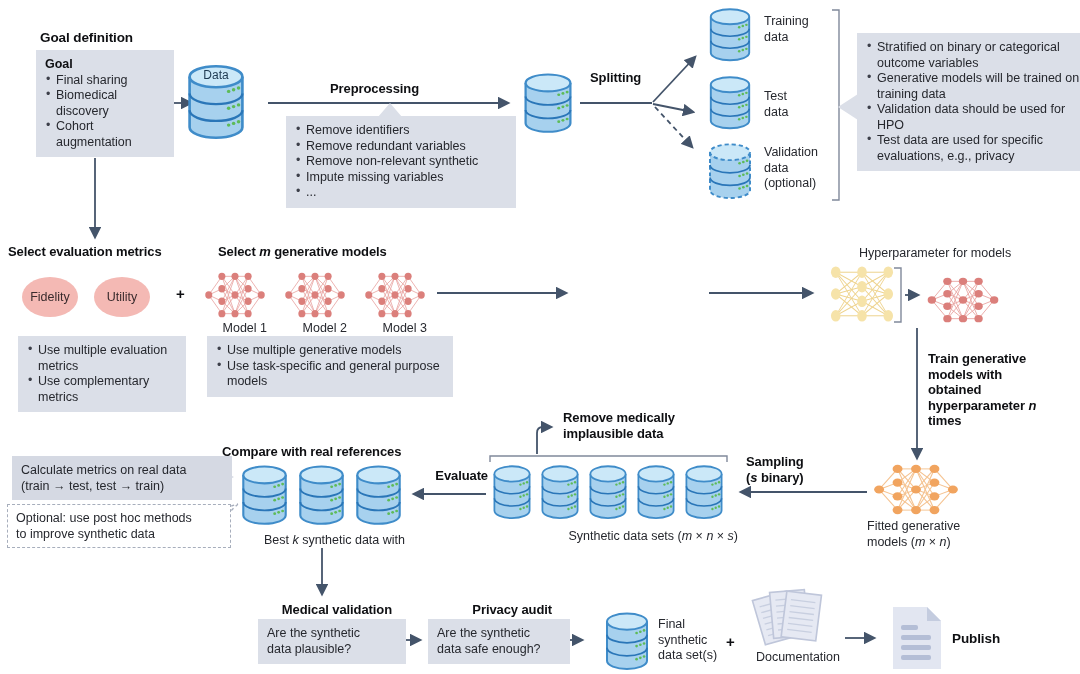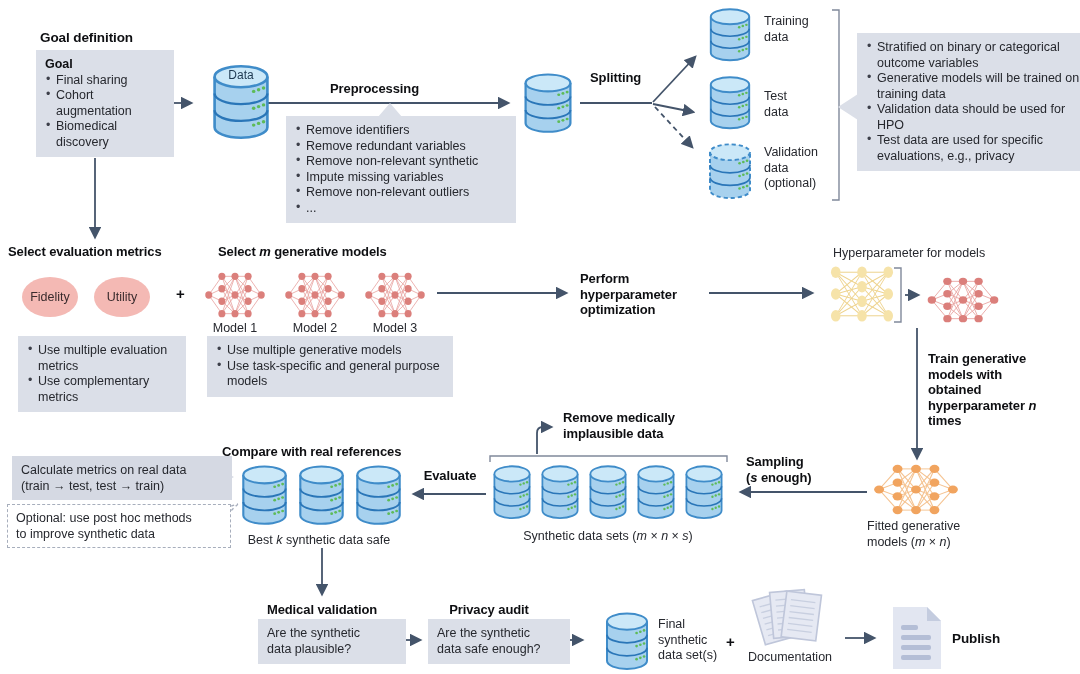--- a/index.html
+++ b/index.html
@@ -10,21 +10,21 @@
           font-family:"Liberation Sans","DejaVu Sans",sans-serif;color:var(--ink);}
   .abs{position:absolute;}
   #arrow-layer{left:0;top:0;width:1080px;height:674px;z-index:0;}
   .node{z-index:1;}
   .box{background:var(--box);padding:7px 9px;font-size:12.5px;line-height:1.24;color:var(--ink);}
   .bubble{background:var(--bubble);padding:6px 9px;font-size:12.5px;line-height:1.28;}
   .dashedbox{background:#fff;border:1.6px dashed #a7aebc;padding:5px 8px;font-size:12.5px;line-height:1.28;}
   .blabel{font-weight:700;color:var(--bold);font-size:13px;line-height:1.2;letter-spacing:-.1px;}
   .plain{font-size:12.5px;line-height:1.25;color:var(--ink);}
   .pre{white-space:pre-line;}
-  .ctr{text-align:center;}
+  .ctr{text-align:right;}
   .bli{position:relative;padding-left:11px;}
   .bli::before{content:"\2022";position:absolute;left:1px;top:-1px;color:#3c3f49;}
   .boxtitle{font-weight:700;color:var(--bold);}
   .oval{background:#f4b9b4;border-radius:50%;display:flex;align-items:center;justify-content:center;
         font-size:12.5px;color:#3a2b2d;}
   .iv{font-style:italic;}
   .icon{display:block;}
   .cyl-label{position:absolute;left:0;right:0;top:5px;text-align:center;font-size:12px;color:#1d3850;}
   .plus{font-weight:700;font-size:15px;color:var(--bold);}
 </style>
@@ -68,26 +68,26 @@
     <polygon points="858,94 858,120 838,107" fill="#dbdfe8"></polygon>
     <polygon points="212,466 212,488 234,477" fill="#d5d9e3"></polygon>
     <path d="M214 511 L238 504 M214 527 L238 504" stroke="#a7aebc" stroke-width="1.4" stroke-dasharray="3 3" fill="none"></path>
   </svg>
 
   <div class="abs node blabel" style="left:40px;top:30px;font-size:13.5px">Goal definition</div>
   <div class="abs node box" style="left:36px;top:50px;width:120px">
     <div class="boxtitle">Goal</div>
     <div>
         <div class="bli">Final sharing</div>
+        <div class="bli">Biomedical discovery</div>
         <div class="bli">Cohort augmentation</div>
-        <div class="bli">Biomedical discovery</div>
       </div>
   </div>
 
-  <div class="abs node" style="left:208px;top:63px;width:66px;height:80px">
+  <div class="abs node" style="left:183px;top:63px;width:66px;height:80px">
     <span class="icon" style="width:100%;height:100%"><svg viewBox="0 0 60 76" width="100%" height="100%" preserveAspectRatio="none">
     <path d="M6 13 V61 A24 10 0 0 0 54 61 V13" fill="#a7d1ee" stroke="#3f8cc9" stroke-width="2.4"></path>
     <path d="M6 29 A24 10 0 0 0 54 29" fill="none" stroke="#2a76b8" stroke-width="2.2"></path>
     <path d="M6 45 A24 10 0 0 0 54 45" fill="none" stroke="#2a76b8" stroke-width="2.2"></path>
     <ellipse cx="30" cy="13" rx="24" ry="10" fill="#cbe8f8" stroke="#3f8cc9" stroke-width="2.4"></ellipse>
     <circle cx="41.5" cy="27" r="1.6" fill="#5dbb57"></circle>
           <circle cx="46" cy="25.4" r="1.6" fill="#5dbb57"></circle>
           <circle cx="50.5" cy="23.8" r="1.6" fill="#5dbb57"></circle>
           <circle cx="41.5" cy="43" r="1.6" fill="#5dbb57"></circle>
           <circle cx="46" cy="41.4" r="1.6" fill="#5dbb57"></circle>
@@ -98,21 +98,20 @@
         </svg></span>
     <span class="cyl-label">Data</span>
   </div>
 
   <div class="abs node blabel" style="left:330px;top:81px;width:130px">Preprocessing</div>
   <div class="abs node box" style="left:286px;top:116px;width:212px">
       <div class="bli">Remove identifiers</div>
       <div class="bli">Remove redundant variables</div>
       <div class="bli">Remove non-relevant synthetic</div>
       <div class="bli">Impute missing variables</div>
-      <div class="bli">Remove non-relevant outliers</div>
       <div class="bli">...</div>
     </div>
 
   <div class="abs node" style="left:520px;top:72px;width:56px;height:64px">
       <span class="icon" style="width:100%;height:100%"><svg viewBox="0 0 60 76" width="100%" height="100%" preserveAspectRatio="none">
     <path d="M6 13 V61 A24 10 0 0 0 54 61 V13" fill="#a7d1ee" stroke="#3f8cc9" stroke-width="2.4"></path>
     <path d="M6 29 A24 10 0 0 0 54 29" fill="none" stroke="#2a76b8" stroke-width="2.2"></path>
     <path d="M6 45 A24 10 0 0 0 54 45" fill="none" stroke="#2a76b8" stroke-width="2.2"></path>
     <ellipse cx="30" cy="13" rx="24" ry="10" fill="#cbe8f8" stroke="#3f8cc9" stroke-width="2.4"></ellipse>
     <circle cx="41.5" cy="27" r="1.6" fill="#5dbb57"></circle>
@@ -352,24 +351,21 @@
 
   <div class="abs node box" style="left:18px;top:336px;width:150px">
       <div class="bli">Use multiple evaluation metrics</div>
       <div class="bli">Use complementary metrics</div>
     </div>
   <div class="abs node box" style="left:207px;top:336px;width:228px">
       <div class="bli">Use multiple generative models</div>
       <div class="bli">Use task-specific and general purpose models</div>
     </div>
 
-  <div class="abs node blabel pre" style="left:580px;top:271px">Perform
-hyperparameter
-optimization</div>
-  <div class="abs node plain" style="left:833px;top:246px;width:190px">Hyperparameter for models</div>
+  <div class="abs node plain" style="left:859px;top:246px;width:190px">Hyperparameter for models</div>
   <div class="abs node" style="left:830px;top:266px;width:64px;height:56px">
       <span class="icon" style="width:100%;height:100%"><svg viewBox="0 0 100 72" width="100%" height="100%" preserveAspectRatio="none">
           <line x1="9" y1="8" x2="50" y2="8" stroke="#eed38e" stroke-width="1.3"></line>
           <line x1="9" y1="8" x2="50" y2="26.666666666666668" stroke="#eed38e" stroke-width="1.3"></line>
           <line x1="9" y1="8" x2="50" y2="45.333333333333336" stroke="#eed38e" stroke-width="1.3"></line>
           <line x1="9" y1="8" x2="50" y2="64" stroke="#eed38e" stroke-width="1.3"></line>
           <line x1="9" y1="36" x2="50" y2="8" stroke="#eed38e" stroke-width="1.3"></line>
           <line x1="9" y1="36" x2="50" y2="26.666666666666668" stroke="#eed38e" stroke-width="1.3"></line>
           <line x1="9" y1="36" x2="50" y2="45.333333333333336" stroke="#eed38e" stroke-width="1.3"></line>
           <line x1="9" y1="36" x2="50" y2="64" stroke="#eed38e" stroke-width="1.3"></line>
@@ -497,21 +493,21 @@
           <circle cx="50" cy="64" r="5.5" fill="#f1a45f"></circle>
           <circle cx="70.5" cy="8" r="5.5" fill="#f1a45f"></circle>
           <circle cx="70.5" cy="26.666666666666668" r="5.5" fill="#f1a45f"></circle>
           <circle cx="70.5" cy="45.333333333333336" r="5.5" fill="#f1a45f"></circle>
           <circle cx="70.5" cy="64" r="5.5" fill="#f1a45f"></circle>
           <circle cx="91" cy="36" r="5.5" fill="#f1a45f"></circle>
         </svg></span>
     </div>
   <div class="abs node plain" style="left:867px;top:519px;width:110px"><span>Fitted generative models (</span><span class="iv">m</span><span> × </span><span class="iv">n</span><span>)</span></div>
   <div class="abs node blabel pre" style="left:746px;top:454px"><span>Sampling
-(</span><span class="iv">s</span><span> enough)</span></div>
+(</span><span class="iv">s</span><span> binary)</span></div>
 
   <div class="abs node" style="left:490px;top:464px;width:44px;height:58px">
       <span class="icon" style="width:100%;height:100%"><svg viewBox="0 0 60 76" width="100%" height="100%" preserveAspectRatio="none">
     <path d="M6 13 V61 A24 10 0 0 0 54 61 V13" fill="#a7d1ee" stroke="#3f8cc9" stroke-width="2.4"></path>
     <path d="M6 29 A24 10 0 0 0 54 29" fill="none" stroke="#2a76b8" stroke-width="2.2"></path>
     <path d="M6 45 A24 10 0 0 0 54 45" fill="none" stroke="#2a76b8" stroke-width="2.2"></path>
     <ellipse cx="30" cy="13" rx="24" ry="10" fill="#cbe8f8" stroke="#3f8cc9" stroke-width="2.4"></ellipse>
     <circle cx="41.5" cy="27" r="1.6" fill="#5dbb57"></circle>
           <circle cx="46" cy="25.4" r="1.6" fill="#5dbb57"></circle>
           <circle cx="50.5" cy="23.8" r="1.6" fill="#5dbb57"></circle>
@@ -643,21 +639,21 @@
           <circle cx="46" cy="25.4" r="1.6" fill="#5dbb57"></circle>
           <circle cx="50.5" cy="23.8" r="1.6" fill="#5dbb57"></circle>
           <circle cx="41.5" cy="43" r="1.6" fill="#5dbb57"></circle>
           <circle cx="46" cy="41.4" r="1.6" fill="#5dbb57"></circle>
           <circle cx="50.5" cy="39.8" r="1.6" fill="#5dbb57"></circle>
           <circle cx="41.5" cy="59" r="1.6" fill="#5dbb57"></circle>
           <circle cx="46" cy="57.4" r="1.6" fill="#5dbb57"></circle>
           <circle cx="50.5" cy="55.8" r="1.6" fill="#5dbb57"></circle>
         </svg></span>
     </div>
-  <div class="abs node plain ctr" style="left:233px;top:533px;width:172px"><span>Best </span><span class="iv">k</span><span> synthetic data safe</span></div>
+  <div class="abs node plain ctr" style="left:233px;top:533px;width:172px"><span>Best </span><span class="iv">k</span><span> synthetic data with</span></div>
 
   <div class="abs node bubble pre" style="left:12px;top:456px;width:202px">Calculate metrics on real data
 (train → test, test → train)</div>
   <div class="abs node dashedbox pre" style="left:7px;top:504px;width:206px">Optional: use post hoc methods
 to improve synthetic data</div>
 
   <div class="abs node blabel ctr" style="left:252px;top:602px;width:140px">Medical validation</div>
   <div class="abs node box pre" style="left:258px;top:619px;width:130px">Are the synthetic
 data plausible?</div>
 

